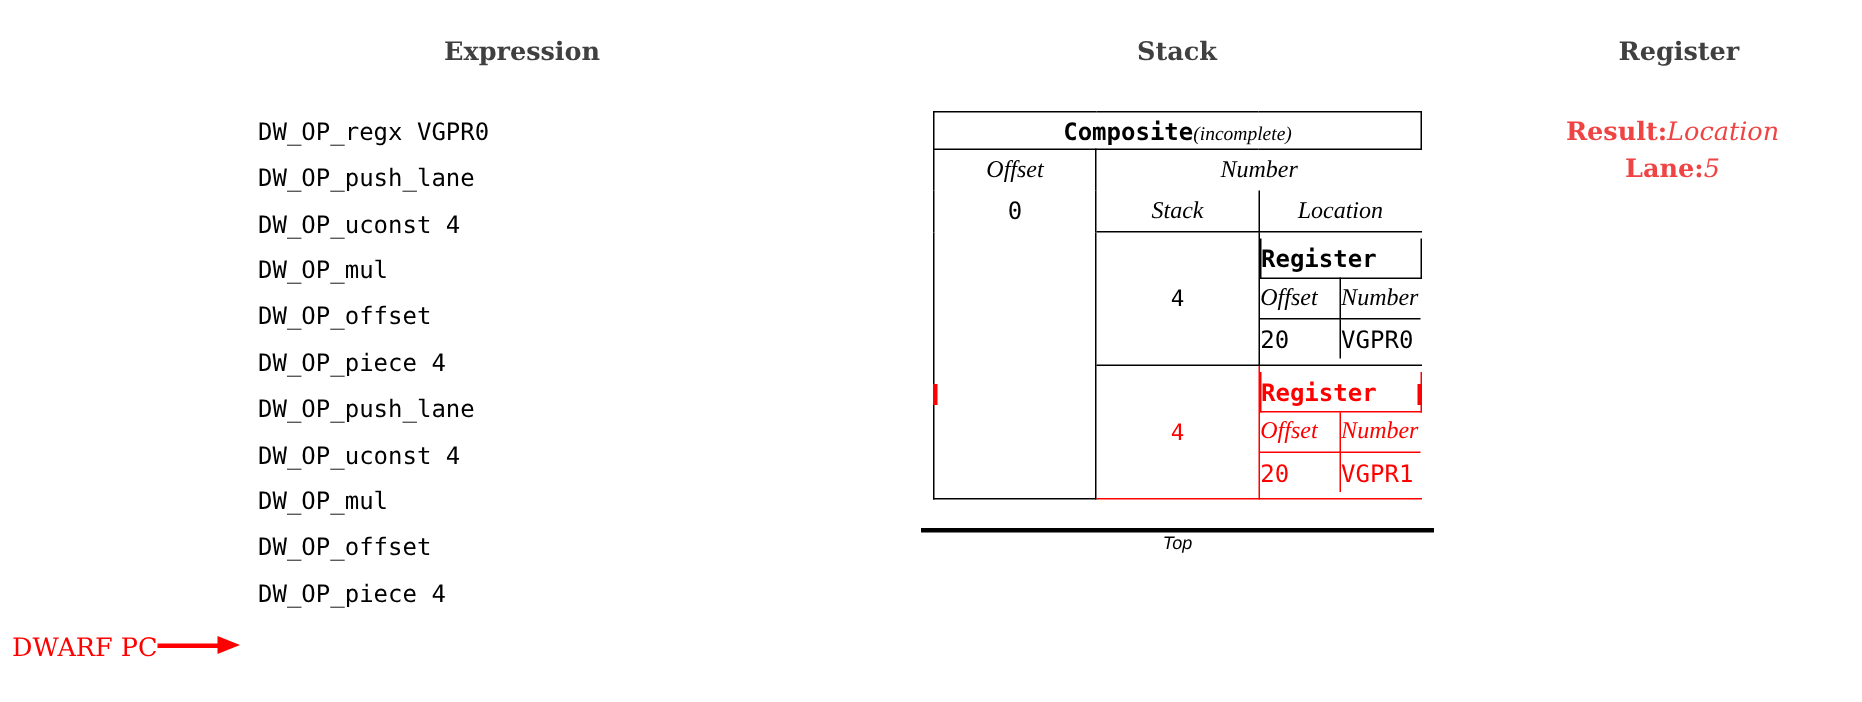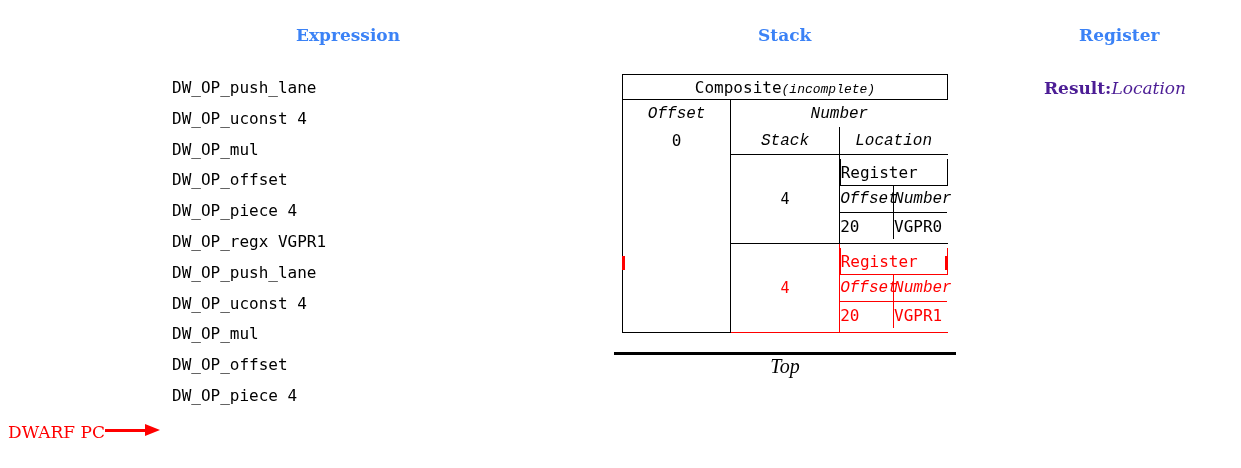--- a/index.html
+++ b/index.html
@@ -13,21 +13,21 @@
     position: relative;
     font-family: "DejaVu Serif", serif;
     overflow: hidden;
   }
 
   .col-head {
     position: absolute;
     font-family: "DejaVu Serif", serif;
     font-weight: bold;
     font-size: 17px;
-    color: #3b82f6;
+    color: #404040;
     white-space: nowrap;
   }
   #head-expression { left: 296px; top: 25px; }
   #head-stack      { left: 758px; top: 25px; }
   #head-context    { left: 1079px; top: 25px; }
 
   
   #expression-list {
     position: absolute;
     left: 172px;
@@ -95,22 +95,22 @@
     font-family: "DejaVu Sans Mono", monospace;
     font-size: 15px;
     color: #000;
   }
   table.stk td {
     padding: 0;
     vertical-align: middle;
     text-align: center;
     border: 1.6px solid #000;
   }
-  .mono-bold { font-family: "DejaVu Sans Mono", monospace; font-weight: normal; }
-  .mono-ital { font-family: Liberation Mono, monospace; font-style: italic; }
+  .mono-bold { font-family: "DejaVu Sans Mono", monospace; font-weight: bold; }
+  .mono-ital { font-family: Liberation Serif, serif; font-style: italic; }
   .mono-plain{ font-family: "DejaVu Sans Mono", monospace; }
 
   .cell-title { height: 24px; }
   .cell-title .t-main { font-size: 16px; }
   .cell-title .t-sub  { font-size: 13px; }
 
   .cell-hdr { height: 27px; font-size: 16px; }
   .cell-val { height: 27px; font-size: 16px; }
 
   
@@ -148,23 +148,23 @@
     width: 342px;
     height: 2.6px;
     background: #000;
   }
   #stack-top-label {
     position: absolute;
     left: 622px;
     top: 355px;
     width: 326px;
     text-align: center;
-    font-family: Liberation Serif, serif;
+    font-family: Liberation Sans, sans-serif;
     font-style: italic;
-    font-size: 20px;
+    font-size: 12px;
     color: #000;
   }
 
   
   .red-tick {
     position: absolute;
     width: 2.6px;
     height: 14px;
     background: #ff0000;
   }
@@ -174,41 +174,41 @@
     position: absolute;
     left: 1015px;
     top: 76px;
     width: 200px;
     text-align: center;
   }
   .ctx-line {
     font-family: "DejaVu Serif", serif;
     font-size: 17px;
     line-height: 25px;
-    color: #4c1d95;
+    color: #ef4444;
     white-space: nowrap;
     text-align: center;
   }
   .ctx-key { font-weight: bold; }
   .ctx-val { font-style: italic; }
 </style>
 </head>
 <body>
 
 <div class="col-head" id="head-expression">Expression</div>
 <div class="col-head" id="head-stack">Stack</div>
 <div class="col-head" id="head-context">Register</div>
 
 <div id="expression-list">
+  <div class="expr-line">DW_OP_regx VGPR0</div>
   <div class="expr-line">DW_OP_push_lane</div>
   <div class="expr-line">DW_OP_uconst 4</div>
   <div class="expr-line">DW_OP_mul</div>
   <div class="expr-line">DW_OP_offset</div>
   <div class="expr-line">DW_OP_piece 4</div>
-  <div class="expr-line">DW_OP_regx VGPR1</div>
   <div class="expr-line">DW_OP_push_lane</div>
   <div class="expr-line">DW_OP_uconst 4</div>
   <div class="expr-line">DW_OP_mul</div>
   <div class="expr-line">DW_OP_offset</div>
   <div class="expr-line">DW_OP_piece 4</div>
 </div>
 
 <div id="dwarf-pc-marker">
   <span id="dwarf-pc-label">DWARF PC</span>
   <span id="dwarf-pc-arrow">
@@ -288,13 +288,16 @@
   <span class="red-tick" style="left:323px; top:182px;"></span>
 </div>
 
 <div id="stack-bottom-rule"></div>
 <div id="stack-top-label">Top</div>
 
 <div id="context-block">
   <div class="ctx-line">
     <span class="ctx-key">Result:</span><span class="ctx-val">Location</span>
   </div>
+  <div class="ctx-line">
+    <span class="ctx-key">Lane:</span><span class="ctx-val">5</span>
+  </div>
 </div>
 
 </body></html>

